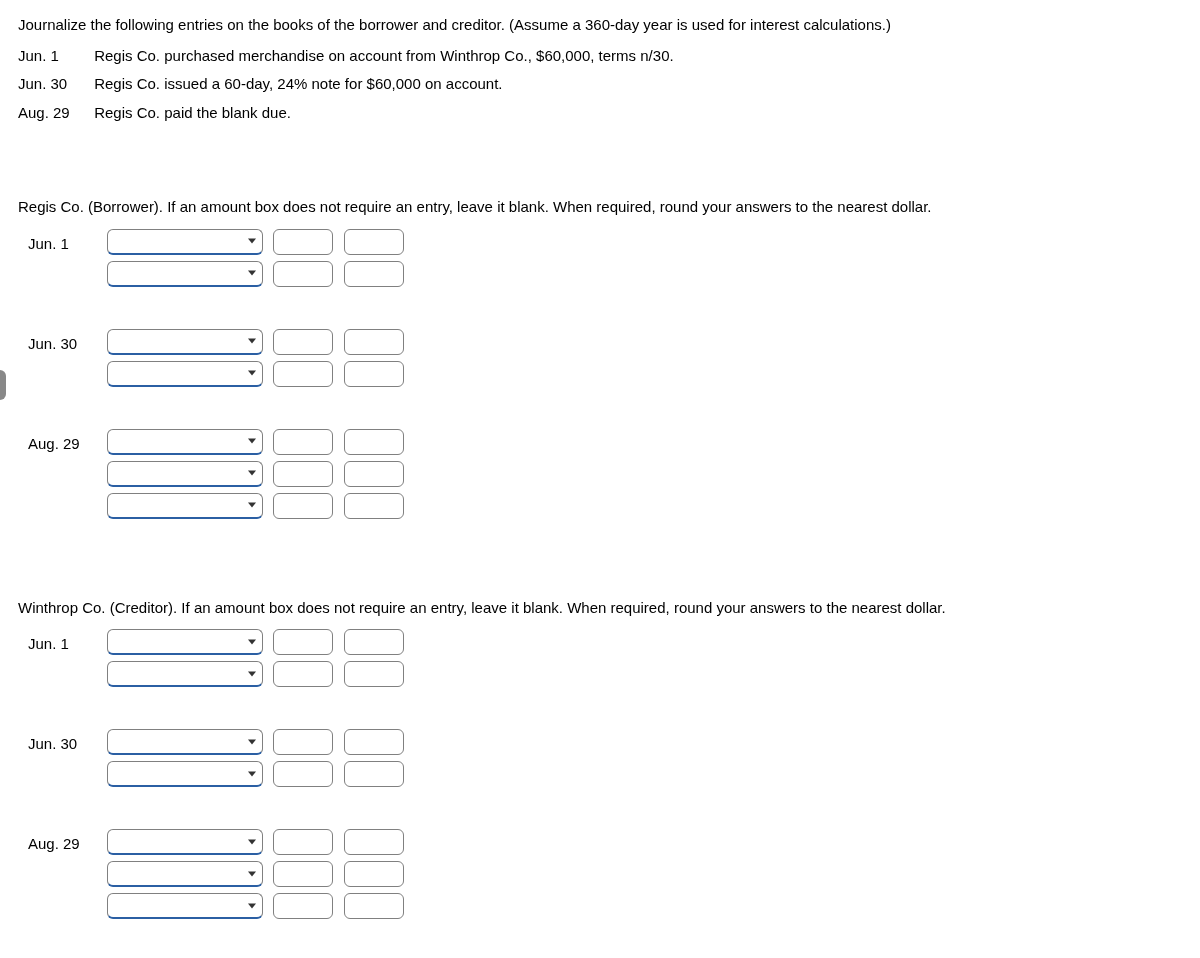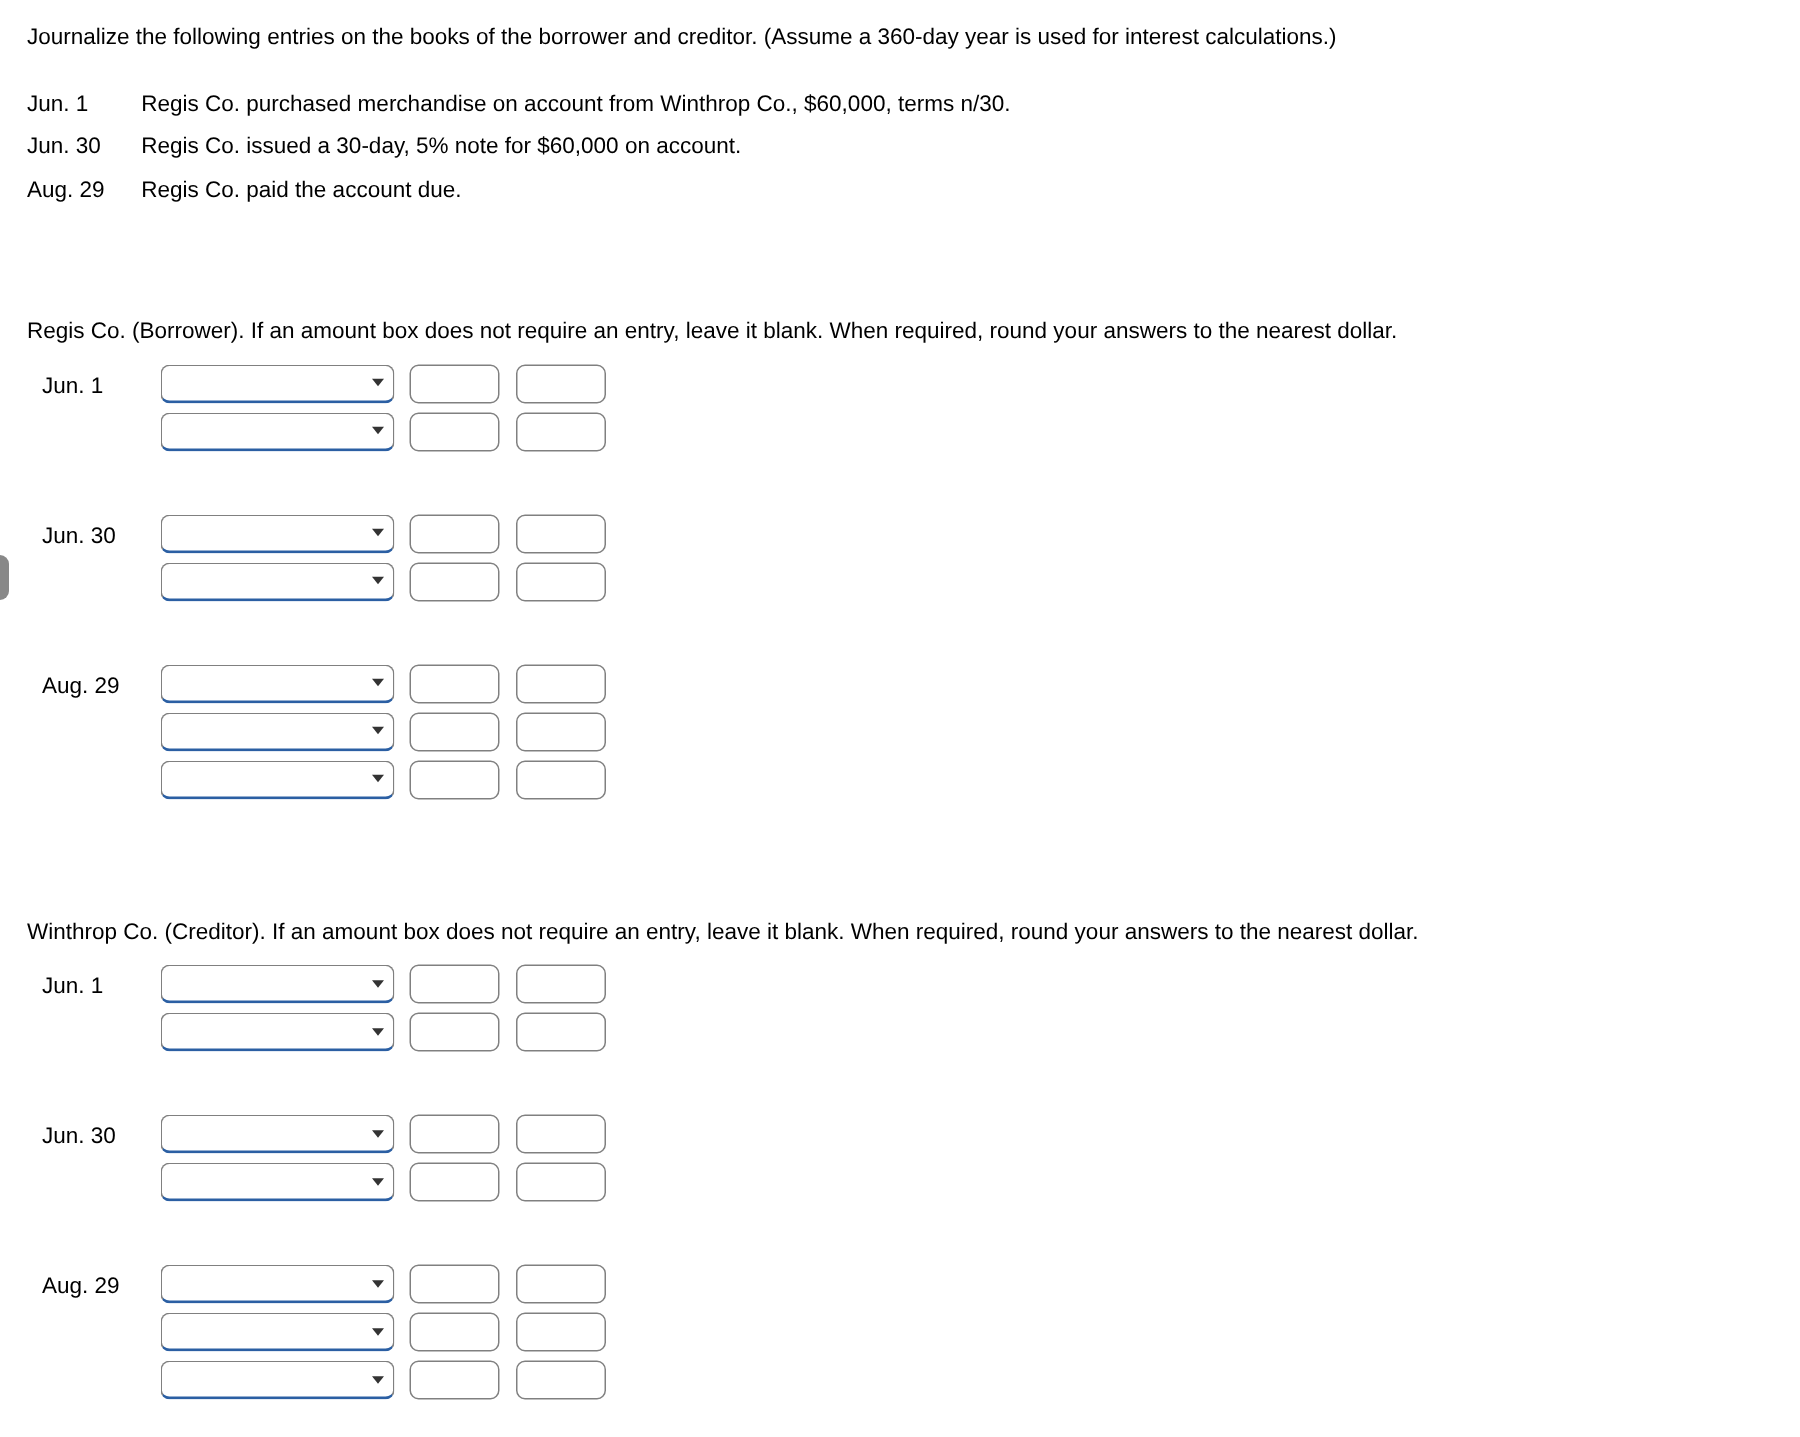--- a/index.html
+++ b/index.html
@@ -5,21 +5,21 @@
   * { box-sizing: border-box; }
   body {
     font-family: Verdana, Geneva, sans-serif;
     font-size: 15px;
     color: #000;
     margin: 0;
     padding: 14px 14px 14px 18px;
     background: #fff;
     line-height: 1.5;
   }
-  .intro { margin-bottom: 22px; }
+  .intro { margin-bottom: 8px; }
   .trans-line { margin-bottom: 6px; }
   .trans-date { display: inline-block; width: 72px; vertical-align: top; }
   .trans-desc { display: inline; }
   .section-heading { margin-top: 72px; margin-bottom: 10px; }
   .journal-group { margin-left: 10px; margin-bottom: 36px; }
   .date-label {
     display: inline-block;
     width: 75px;
     vertical-align: top;
     padding-top: 4px;
@@ -76,25 +76,25 @@
 
 <div class="intro">Journalize the following entries on the books of the borrower and creditor. (Assume a 360-day year is used for interest calculations.)</div>
 
 <div>
   <div class="trans-line">
     <span class="trans-date">Jun. 1</span>
     <span class="trans-desc">Regis Co. purchased merchandise on account from Winthrop Co., $60,000, terms n/30.</span>
   </div>
   <div class="trans-line">
     <span class="trans-date">Jun. 30</span>
-    <span class="trans-desc">Regis Co. issued a 30-day, 5% note for $60,000 on account.</span>
+    <span class="trans-desc">Regis Co. issued a 60-day, 24% note for $60,000 on account.</span>
   </div>
   <div class="trans-line">
     <span class="trans-date">Aug. 29</span>
-    <span class="trans-desc">Regis Co. paid the account due.</span>
+    <span class="trans-desc">Regis Co. paid the blank due.</span>
   </div>
 </div>
 
 <div class="section-heading">Regis Co. (Borrower). If an amount box does not require an entry, leave it blank. When required, round your answers to the nearest dollar.</div>
 
 <div class="journal-group">
   <span class="date-label">Jun. 1</span>
   <span class="rows-wrap">
     <div class="row">
       <span class="dropdown"><span class="caret"></span></span>

